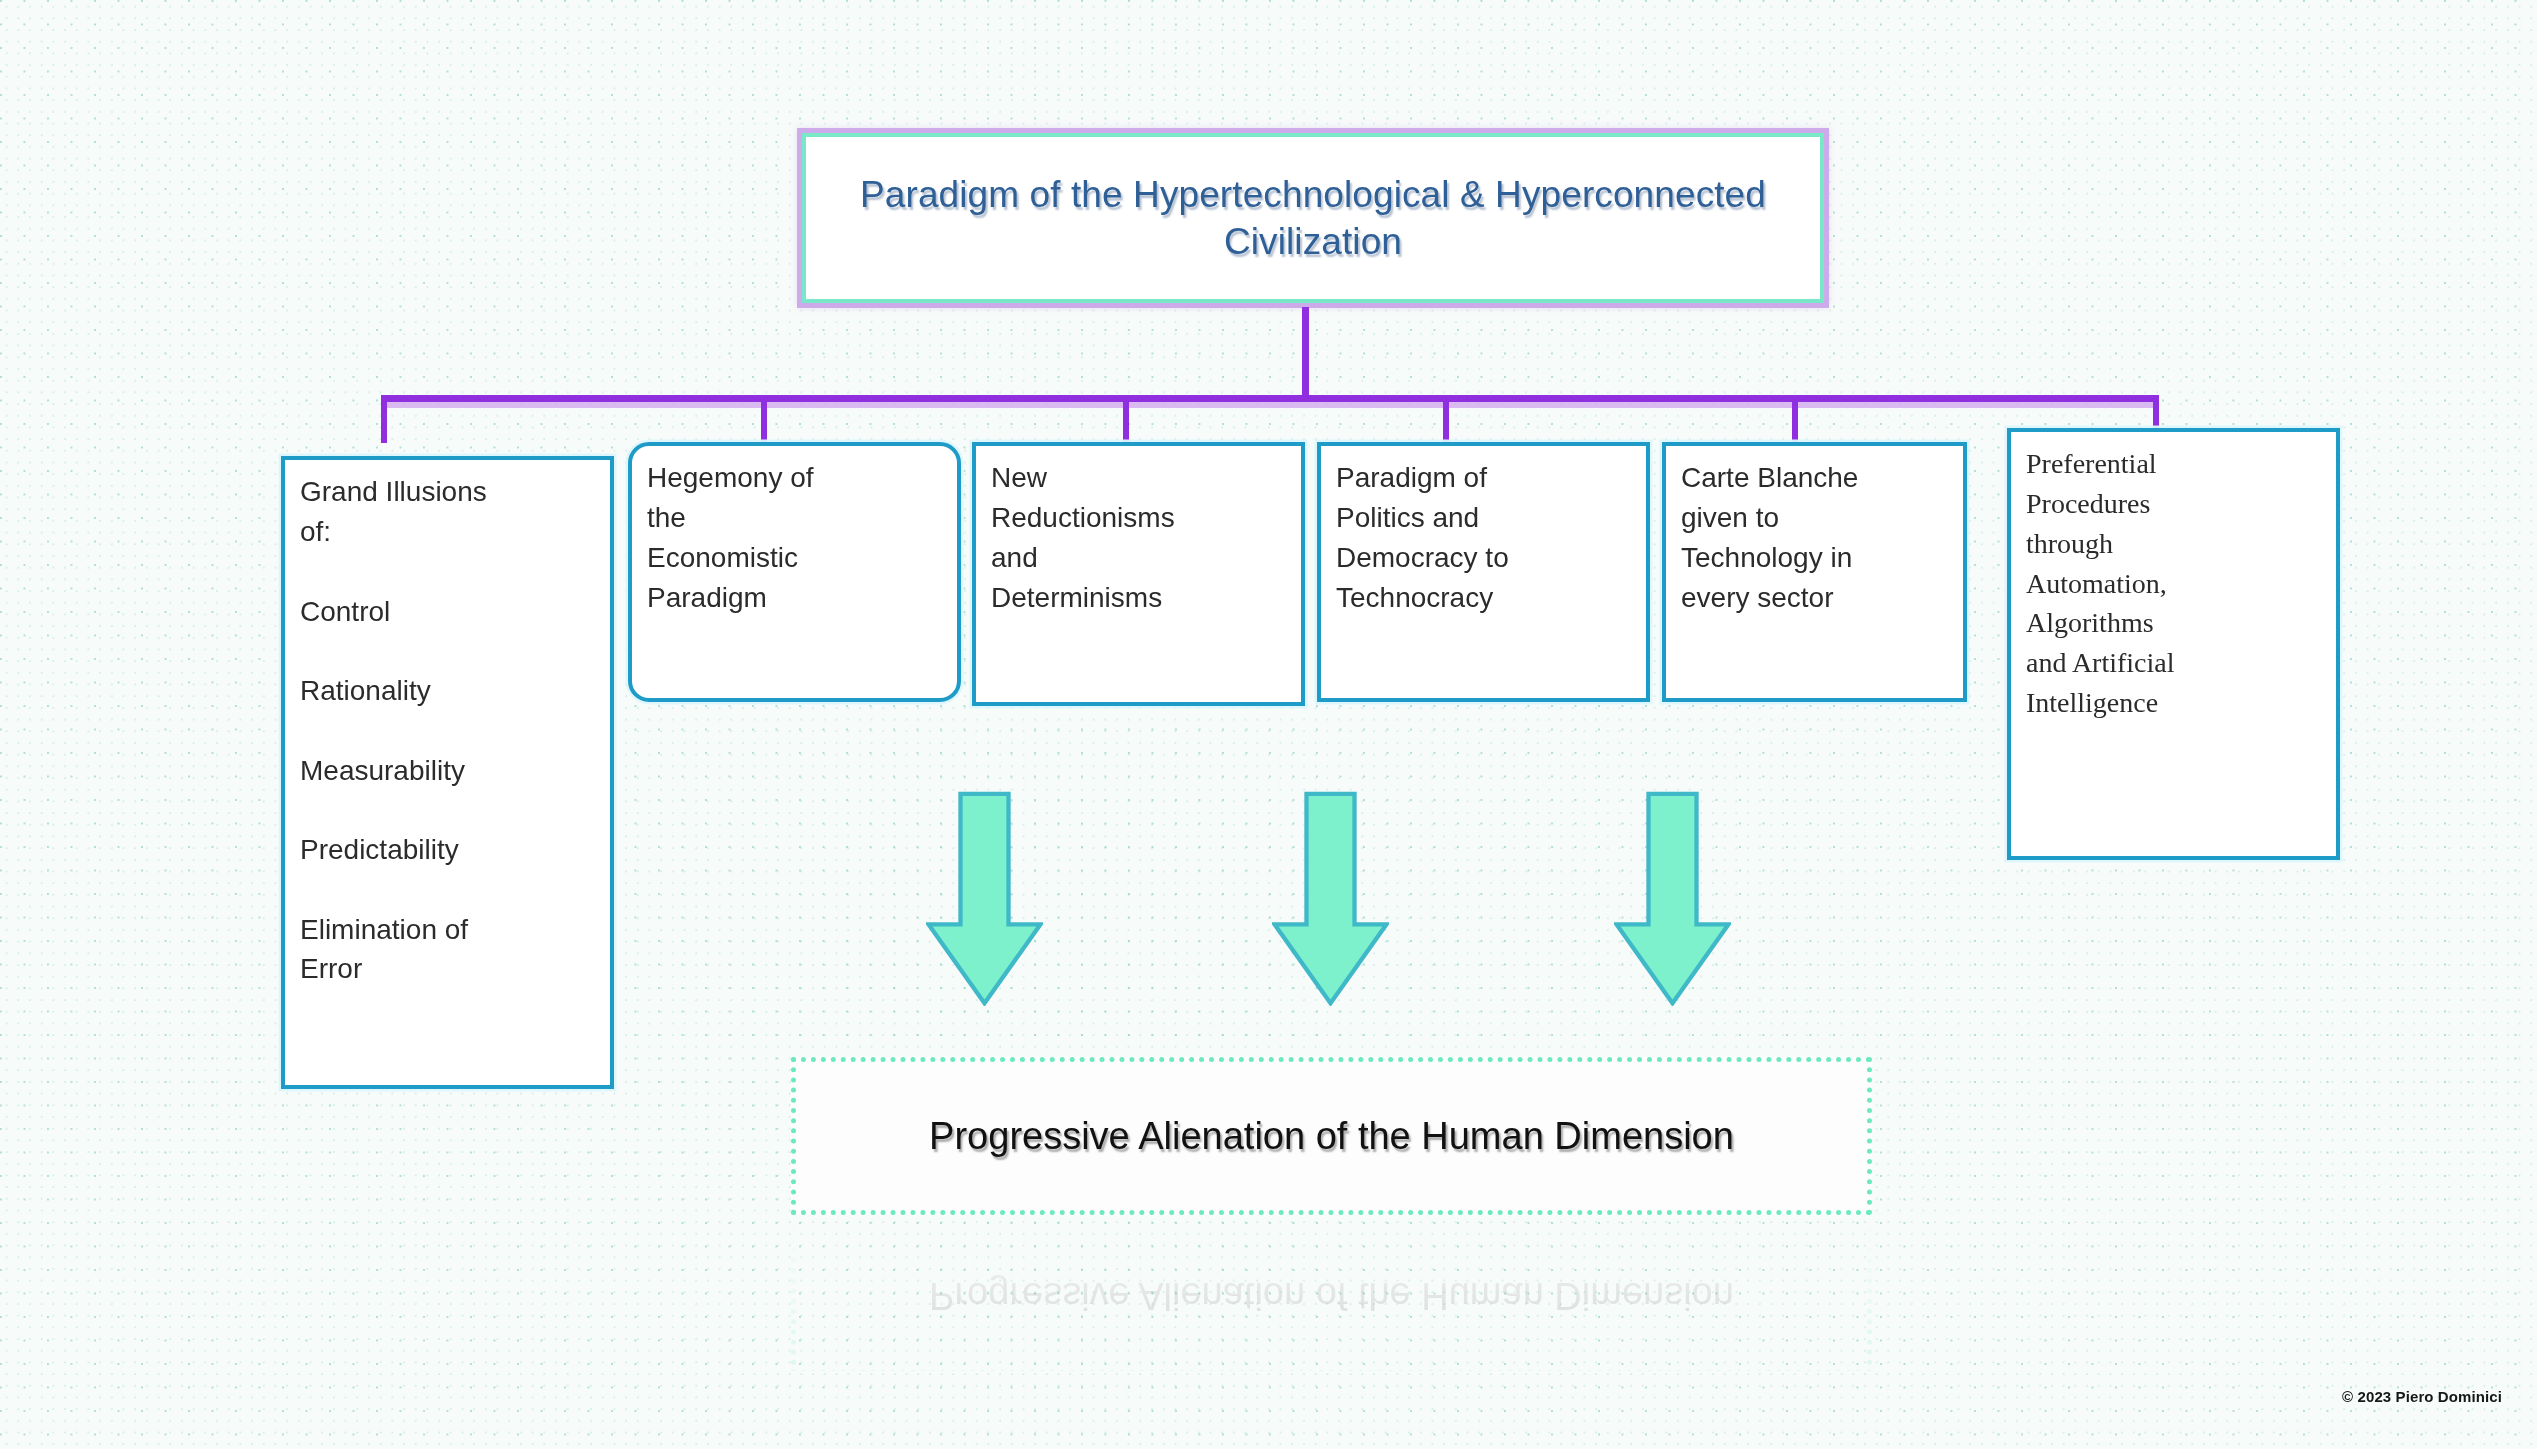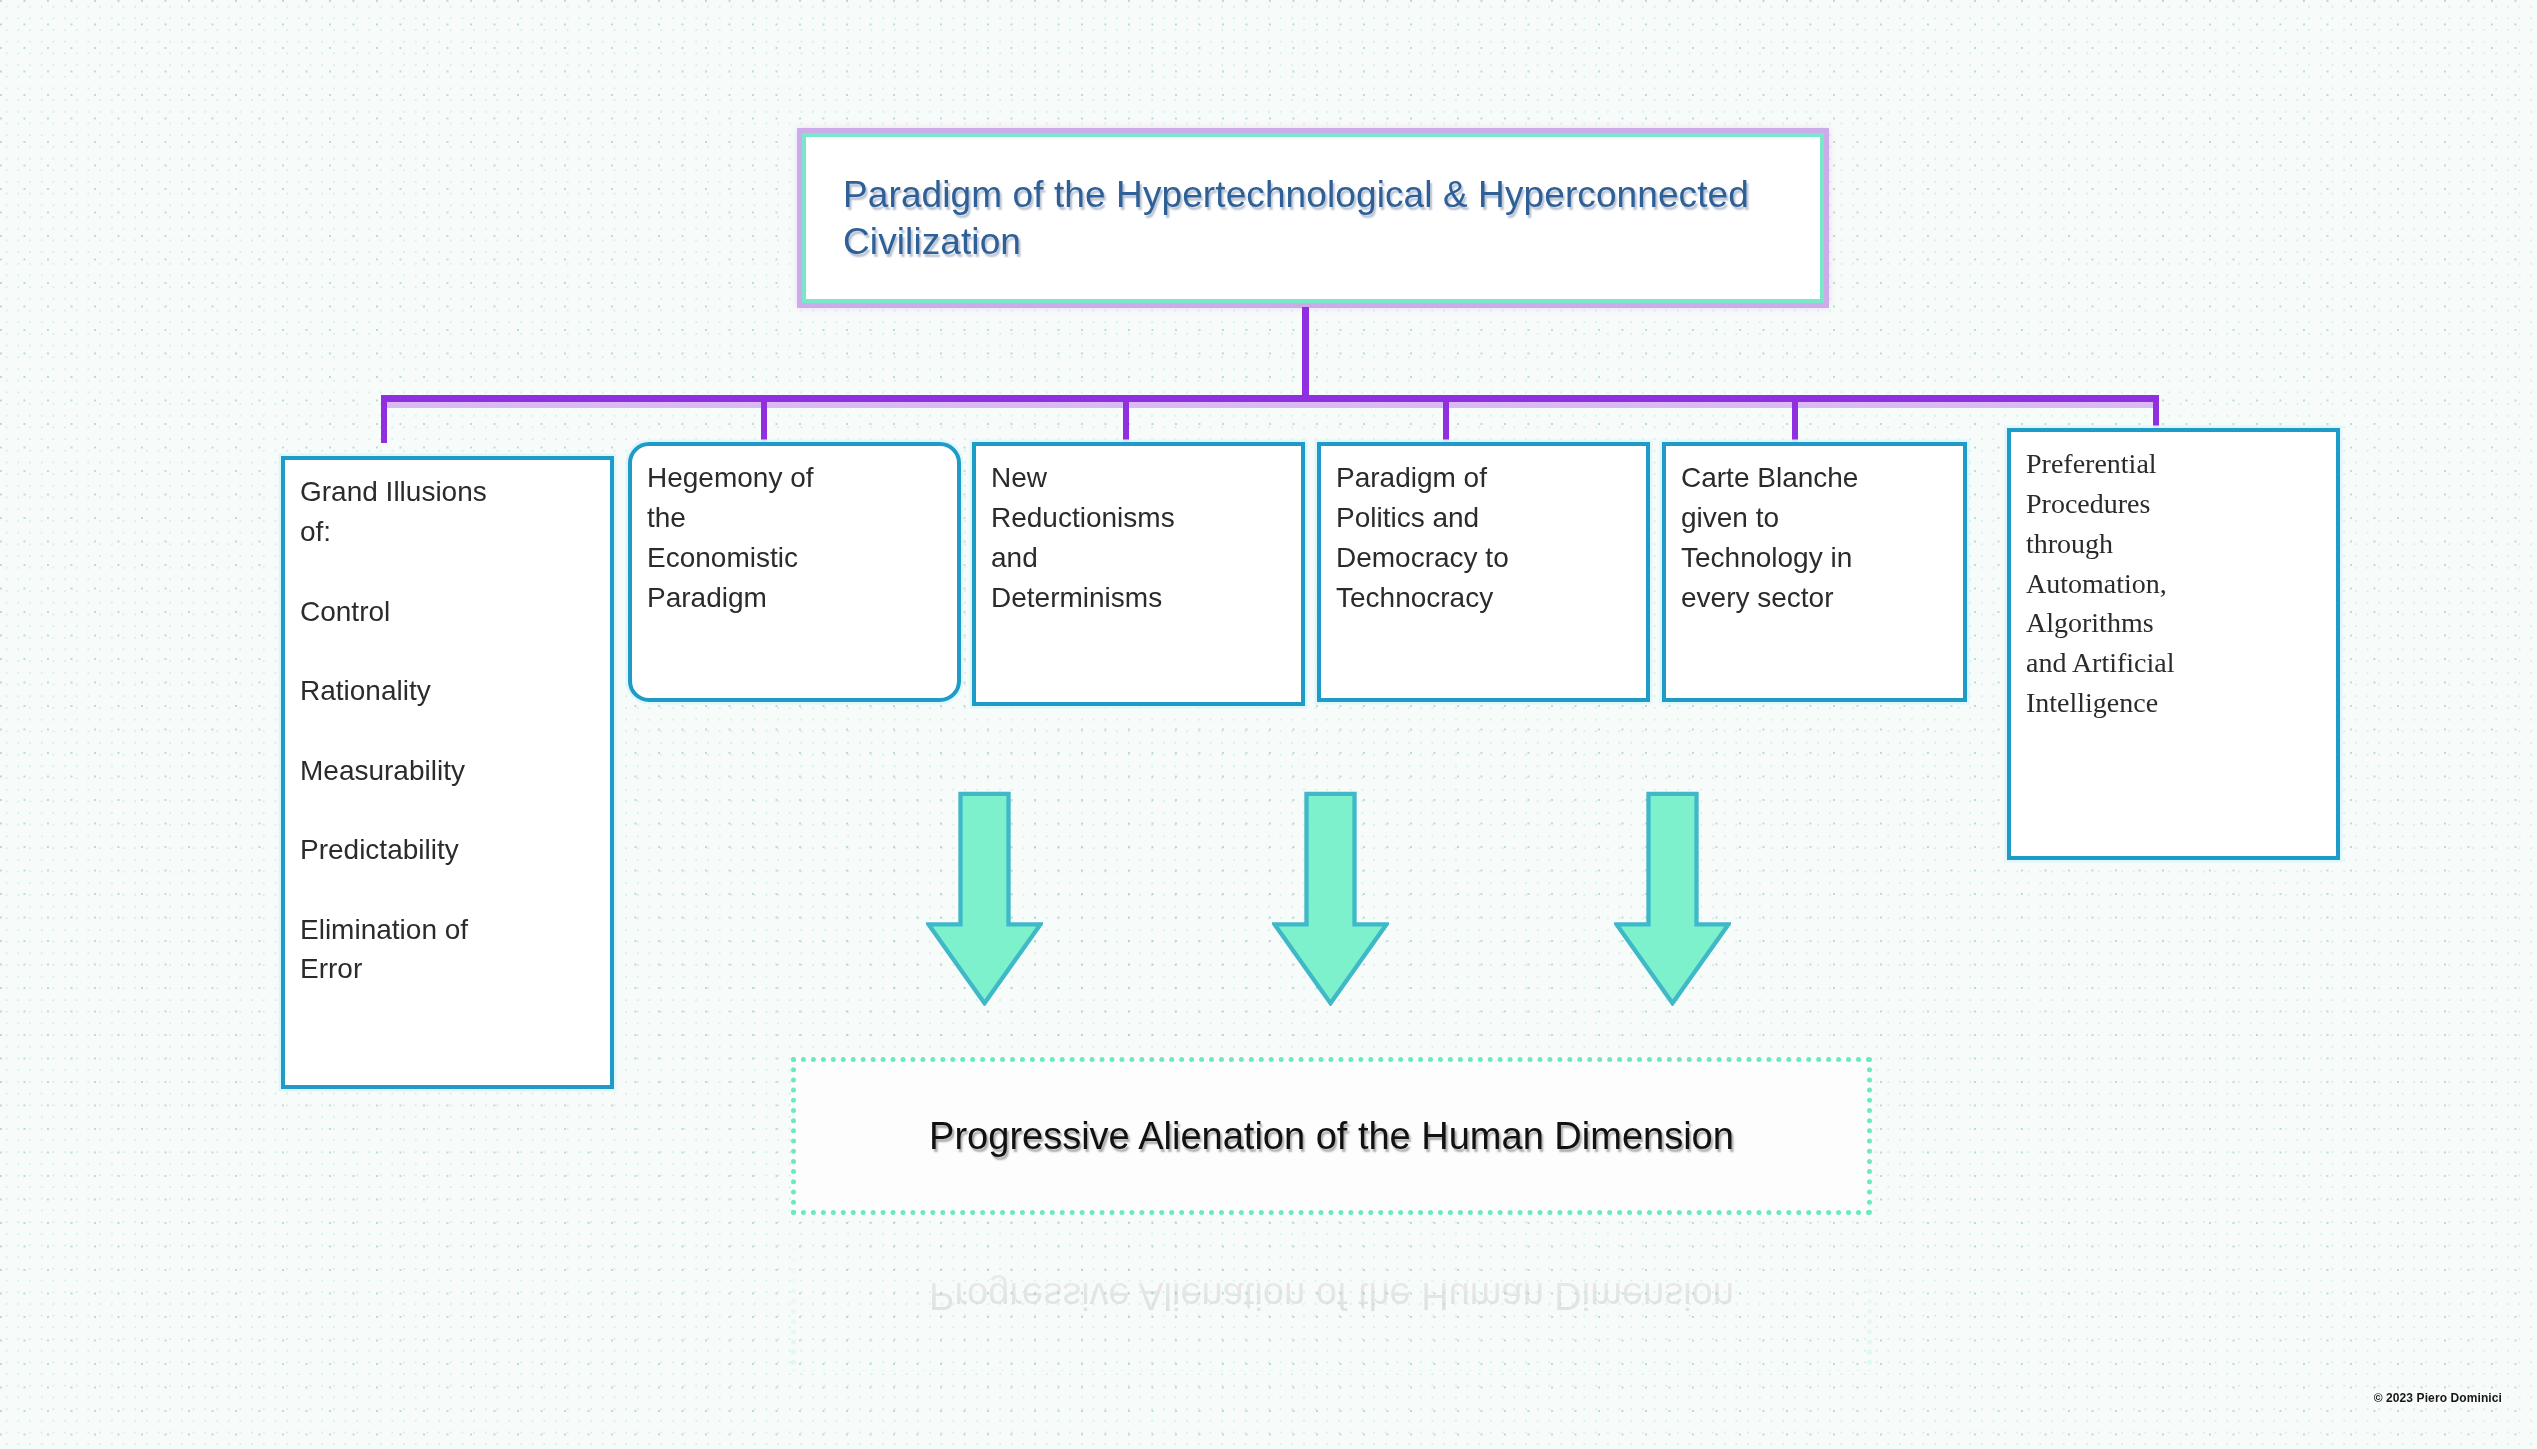--- a/index.html
+++ b/index.html
@@ -26,21 +26,21 @@
     position:absolute;left:802px;top:133px;width:1022px;height:170px;
     box-sizing:border-box;
     background:#ffffff;
     border:4.3px solid #79e8c9;
     outline:5.6px solid #cdaae9;
     outline-offset:0px;
     box-shadow:0 0 7.4px 3.7px rgba(205,170,233,.45);
     display:flex;align-items:center;justify-content:center;
   }
   #title-text{
-    font-size:37px;line-height:1.28;text-align:left;
+    font-size:37px;line-height:1.28;text-align:center;
     color:#2e5f96;
     text-shadow:1.9px 2.5px 1.9px rgba(120,140,170,.55);
     padding:0 37px;font-weight:400;
     letter-spacing:0.1px;
   }
 
   
   .conn{position:absolute;background:#8f2fe0;}
   .conn-glow{position:absolute;background:#cfa5ef;opacity:.75;}
 
@@ -91,21 +91,21 @@
     display:flex;align-items:center;justify-content:center;
   }
   #result-reflection .rtext{
     font-size:38px;line-height:1.32;text-align:center;color:#6d6d6d;
     padding:0 37px;
   }
 
   
   #copyright{
     position:absolute;right:36px;bottom:44px;
-    font-size:12px;color:#171717;font-weight:600;letter-spacing:0.1px;
+    font-size:15px;color:#171717;font-weight:600;letter-spacing:0.1px;
   }
 </style>
 </head>
 <body>
 
 <div id="bg-texture"></div>
 
 <div id="stage">
 
   <div id="title-box">

